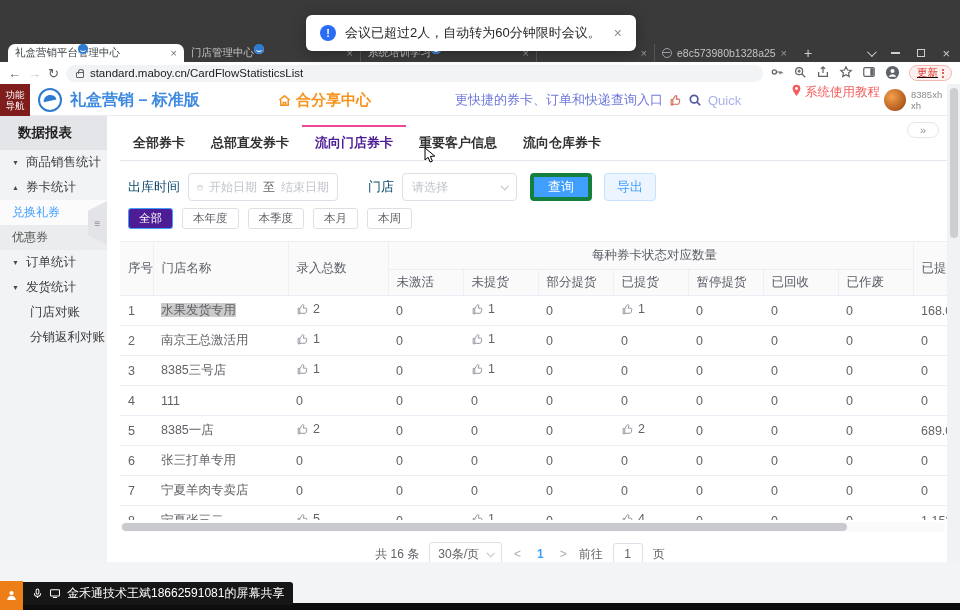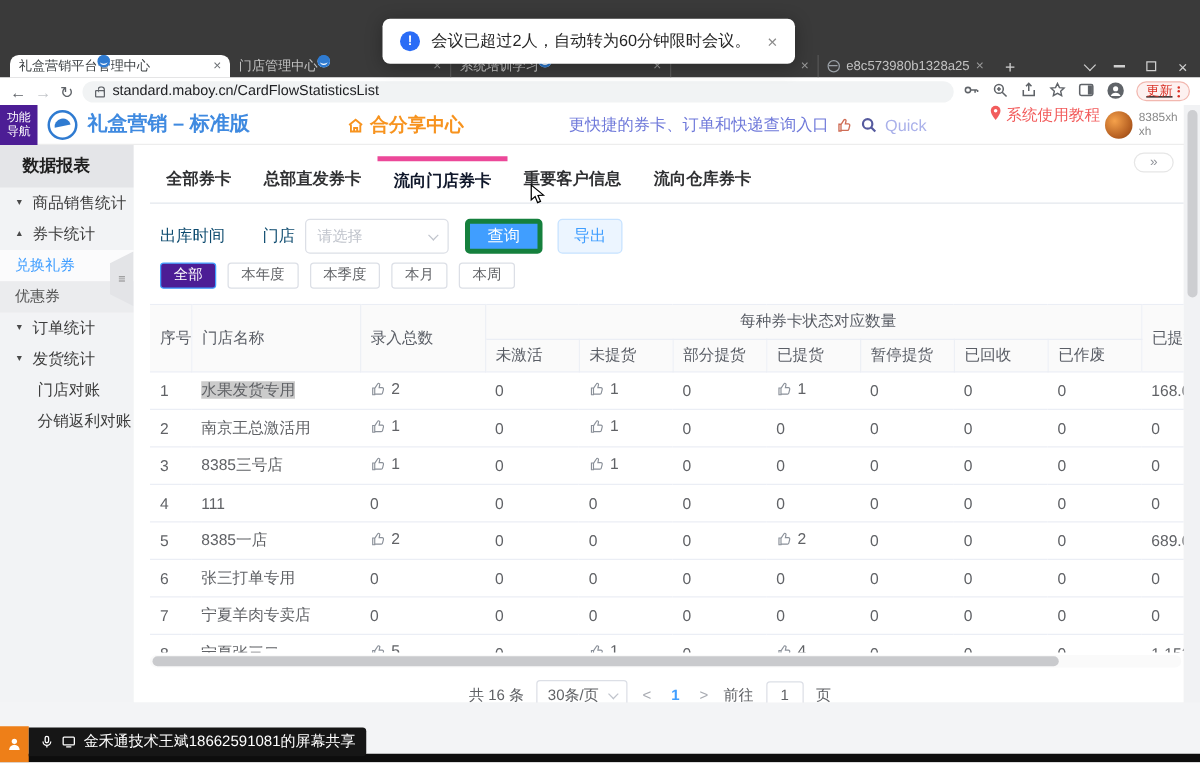--- a/index.html
+++ b/index.html
@@ -43,21 +43,21 @@
   .tb-icons { display:flex; align-items:flex-start; gap:9px; margin-left:auto;text-decoration:underline; }
   .tbsvg { display:block; }
   .update-chip { display:flex; align-items:center; gap:4px; height:16px; border:1px solid #f2b8b0;
     background:#fdf1f0; color:#d93025; border-radius:8px; padding:0 7px; font-size:10.5px; }
   .dots3 { display:flex; flex-direction:column; gap:1.5px; }
   .dots3 i { width:2px; height:2px; border-radius:50%; background:#d93025; }
 
   
   .appheader { position:absolute; left:0; top:84px; width:960px; height:32px; background:#fff;
     border-bottom:1px solid #ededed; }
-  .navbox { position:absolute; left:0; top:0; width:30px; height:32px; background:#4c1d95; color:#fff;
+  .navbox { position:absolute; left:0; top:0; width:30px; height:32px; background:#7f1d1d; color:#fff;
     font-size:9.5px; display:flex; flex-direction:column; align-items:center; justify-content:center; line-height:1.2; }
   .logo { position:absolute; left:38px; top:4px; width:24px; height:24px; border-radius:50%;
     border:2.5px solid #2f7bd1; background:#fff; }
   .logo::after { content:""; position:absolute; left:3px; top:5px; width:13px; height:6px;
     border-radius:50% 50% 0 0/100% 100% 0 0; background:#2f7bd1; transform:rotate(-12deg); }
   .brand { position:absolute; left:70px; top:0; line-height:32px; font-size:16px; font-weight:bold; color:#3f8ae0; white-space:nowrap; }
   .sharecenter { position:absolute; left:277px; top:0; height:32px; display:flex; align-items:center; gap:4px;
     color:#f7931e; font-size:15px; font-weight:bold; white-space:nowrap; }
   .quickentry { position:absolute; left:455px; top:0; height:32px; display:flex; align-items:center; gap:6px; white-space:nowrap; }
   .qe-text { font-size:13px; color:#6f79da; }
@@ -80,21 +80,21 @@
   .sitem.child.shaded { background:#ebecee; }
   .sitem.leaf { padding-left:30px; }
   .collapse-handle { position:absolute; left:88px; top:201px; width:19px; height:44px; background:#e3e4e7;
     clip-path:polygon(0 22%, 100% 0, 100% 100%, 0 78%);
     display:flex; align-items:center; justify-content:center; color:#8c8c8c; font-size:10px; }
 
   .main { position:absolute; left:107px; top:116px; width:840px; height:446px; background:#fff; }
 
   .etabs { display:flex; margin:9px 0 0 13px; border-bottom:1px solid #e4e7ed; width:calc(100% - 13px); }
   .etab { padding:7px 13px 8px; font-size:13px; font-weight:bold; color:#303133; border-top:2px solid transparent; }
-  .etab.active { color:#0f172a; border-top:4px solid #ec4899; }
+  .etab.active { color:#4c1d95; border-top:2px solid #ec4899; }
   .expand-pill { position:absolute; right:8px; top:6px; width:32px; height:16px; border:1px solid #e6e6e6;
     border-radius:9px; background:#fff; color:#909399; font-size:11px; line-height:14px; text-align:center; }
 
   .filter-row { display:flex; align-items:center; margin:12px 0 0 21px; gap:8px; height:28px; }
   .flabel { font-size:13px; color:#0c4a6e; white-space:nowrap; }
   .datebox { width:150px; height:28px; border:1px solid #dcdfe6; border-radius:4px; display:flex;
     align-items:center; padding:0 8px; gap:6px; }
   .ph { font-size:12px; color:#c0c4cc; white-space:nowrap; }
   .sep { font-size:12px; color:#606266; }
   .storegap { width:14px; }
@@ -334,20 +334,31 @@
         <div class="etab">全部券卡</div>
         <div class="etab">总部直发券卡</div>
         <div class="etab active">流向门店券卡</div>
         <div class="etab">重要客户信息</div>
         <div class="etab">流向仓库券卡</div>
       </div>
     <div class="expand-pill">»</div>
 
     <div class="filter-row">
       <span class="flabel">出库时间</span>
+      <div class="datebox">
+        <svg width="13" height="13" viewBox="0 0 16 16">
+            <g fill="none" stroke="#c0c4cc" stroke-width="1.4">
+              <rect x="2" y="3" width="12" height="11" rx="1"></rect>
+              <path d="M2 6.5h12M5.5 1.5v3M10.5 1.5v3"></path>
+            </g>
+          </svg>
+        <span class="ph">开始日期</span>
+        <span class="sep">至</span>
+        <span class="ph">结束日期</span>
+      </div>
       <span class="storegap"></span>
       <span class="flabel">门店</span>
       <div class="selbox">
         <span class="ph">请选择</span>
         <span class="careticon"></span>
       </div>
       <button class="btn-primary">查询</button>
       <button class="btn-plain">导出</button>
     </div>
 

